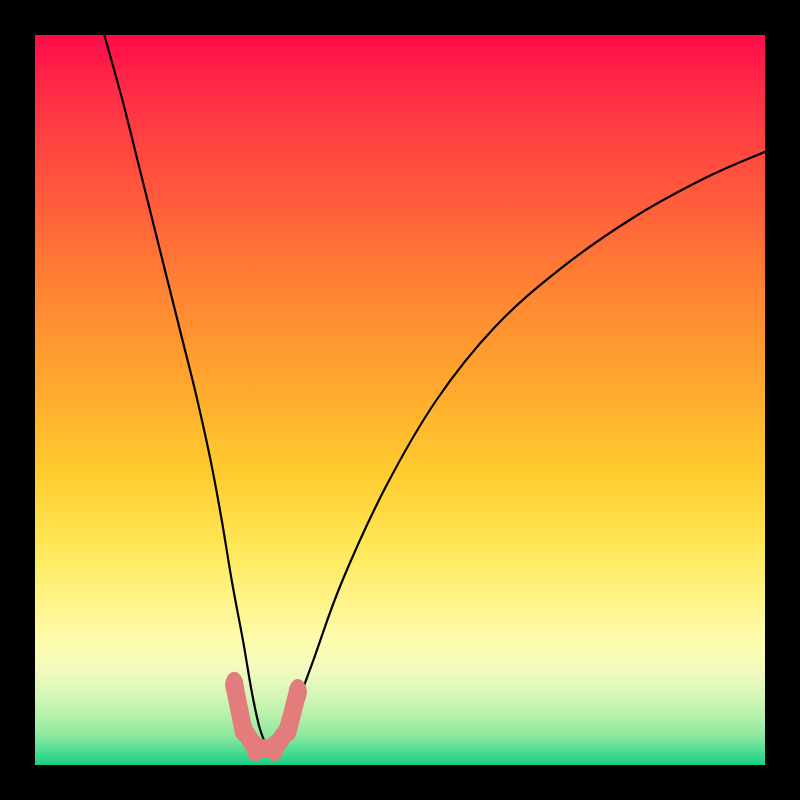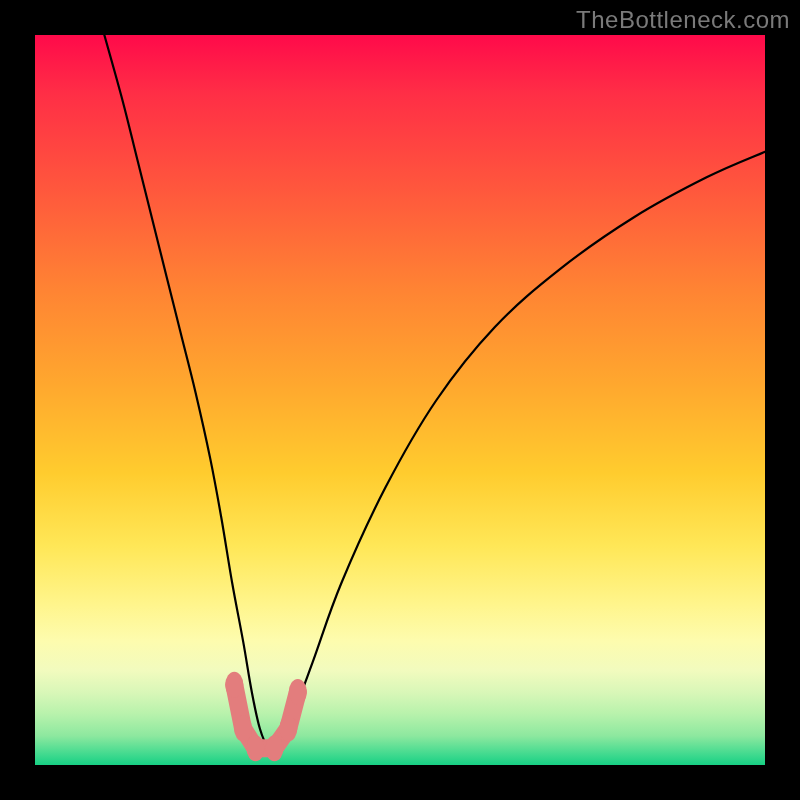--- a/index.html
+++ b/index.html
@@ -54,21 +54,20 @@
     position: absolute;
     inset: 0;
     width: 100%;
     height: 100%;
   }
 </style>
 </head>
 <body>
 
 <div class="stage">
-  <div class="watermark">TheBottleneck.com</div>
   <div class="plot-area">
     <div class="gradient"></div>
     <svg class="curve" viewBox="0 0 730 730" preserveAspectRatio="none">
       <path id="curve-path" fill="none" stroke="#000" stroke-width="2.2" stroke-linejoin="round" stroke-linecap="round" d="M 69.35 0.00 C 72.63 11.83, 81.69 43.36, 87.60 65.70 C 93.51 88.04, 96.94 103.08, 102.20 124.10 C 107.46 145.12, 111.54 161.48, 116.80 182.50 C 122.06 203.52, 126.14 219.88, 131.40 240.90 C 136.66 261.92, 140.74 278.28, 146.00 299.30 C 151.26 320.32, 155.34 335.36, 160.60 357.70 C 165.86 380.04, 170.60 401.06, 175.20 423.40 C 179.80 445.74, 182.21 459.46, 186.15 481.80 C 190.09 504.14, 193.16 525.16, 197.10 547.50 C 201.04 569.84, 204.50 586.19, 208.05 605.90 C 211.60 625.61, 213.79 641.23, 216.81 657.00 C 219.83 672.77, 221.82 683.38, 224.84 693.50 C 227.86 703.62, 230.71 709.66, 233.60 713.21 C 236.49 716.76, 236.96 718.07, 240.90 713.21 C 244.84 708.35, 248.93 701.57, 255.50 686.20 C 262.07 670.83, 268.20 652.77, 277.40 627.80 C 286.60 602.83, 293.46 579.04, 306.60 547.50 C 319.74 515.96, 333.32 485.45, 350.40 452.60 C 367.48 419.75, 381.79 393.91, 401.50 365.00 C 421.21 336.09, 437.56 315.65, 459.90 292.00 C 482.24 268.35, 500.63 253.31, 525.60 233.60 C 550.57 213.89, 572.32 198.93, 598.60 182.50 C 624.88 166.07, 647.95 154.18, 671.60 142.35 C 695.25 130.52, 719.49 121.40, 730.00 116.80"></path>
       <g id="markers">
           <path d="M 199.29000000000002 649.7 L 208.04999999999998 693.5 L 220.45999999999998 713.21 L 239.43999999999997 713.21 L 253.31000000000003 693.5 L 262.8 657" fill="none" stroke="#e37d7d" stroke-width="18" stroke-linecap="round" stroke-linejoin="round"></path>
           <ellipse cx="199.29" cy="649.70" rx="9" ry="13" fill="#e37d7d"></ellipse>
           <ellipse cx="208.05" cy="693.50" rx="9" ry="13" fill="#e37d7d"></ellipse>
           <ellipse cx="220.46" cy="713.21" rx="9" ry="13" fill="#e37d7d"></ellipse>
           <ellipse cx="239.44" cy="713.21" rx="9" ry="13" fill="#e37d7d"></ellipse>

